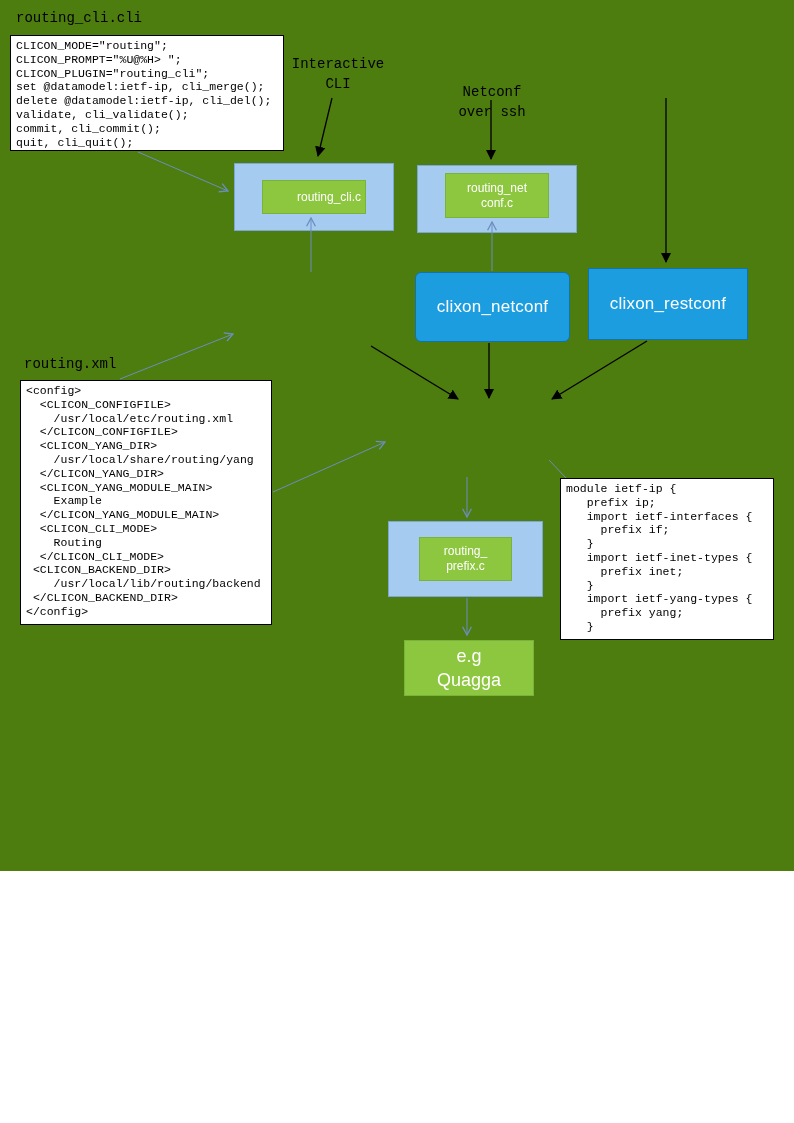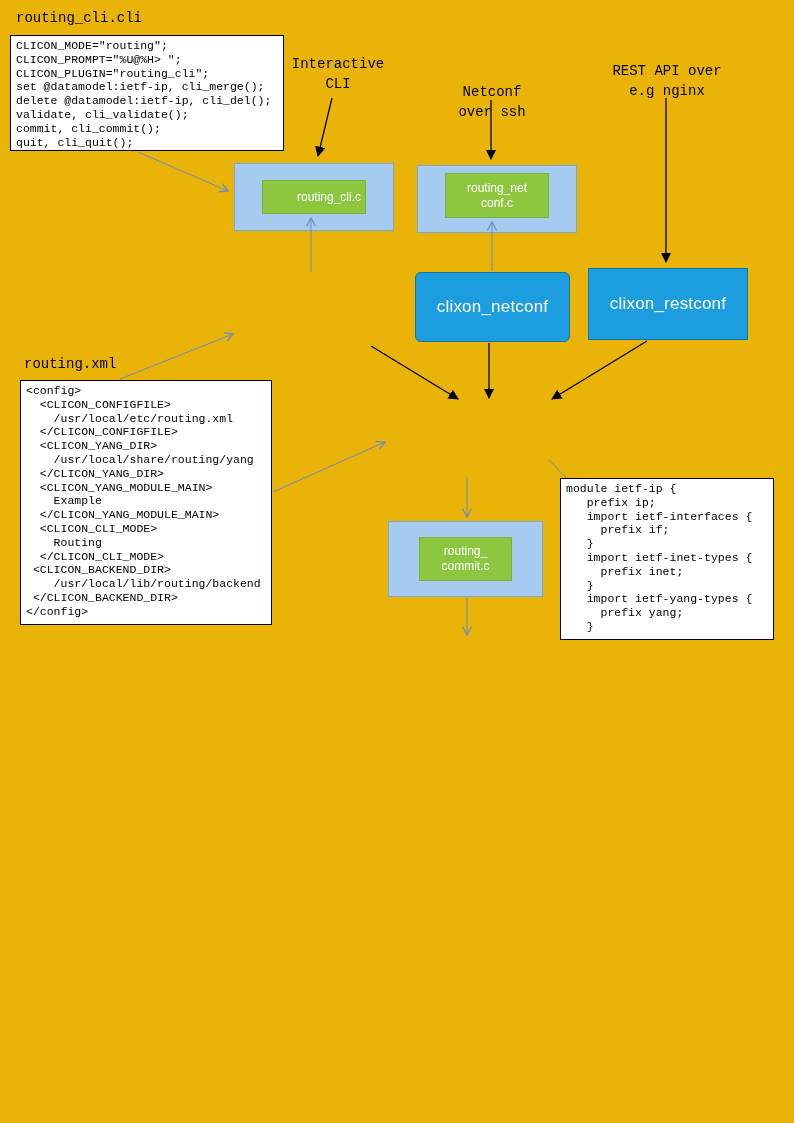--- a/index.html
+++ b/index.html
@@ -1,20 +1,20 @@
 <!DOCTYPE html>
 <html><head>
 <meta charset="utf-8">
 <style>
   html, body { margin: 0; padding: 0; background: #ffffff; }
   #canvas {
     position: relative;
     width: 794px;
-    height: 1123px;
-    background: #eab308;
+    height: 871px;
+    background: #4d7c0f;
     overflow: hidden;
     font-family: "Liberation Sans", sans-serif;
   }
   .abs { position: absolute; }
 
   
   .mono-title {
     font-family: "Liberation Mono", monospace;
     font-size: 14px;
     color: #000;
@@ -137,22 +137,20 @@
 set @datamodel:ietf-ip, cli_merge();
 delete @datamodel:ietf-ip, cli_del();
 validate, cli_validate();
 commit, cli_commit();
 quit, cli_quit();</pre>
 
   <div class="abs mono-label boxlayer" style="left:278px; top:54px; width:120px;">Interactive
 CLI</div>
   <div class="abs mono-label boxlayer" style="left:438px; top:62px; width:108px;margin-top:20px;">Netconf
 over ssh</div>
-  <div class="abs mono-label boxlayer" style="left:597px; top:61px; width:140px;">REST API over
-e.g nginx</div>
 
   <div class="abs node-lightblue boxlayer" style="left:234px; top:163px; width:160px; height:68px;">
     <div class="node-green" style="width:104px; height:34px;padding-left:30px;">routing_cli.c</div>
   </div>
 
   <div class="abs node-lightblue boxlayer" style="left:417px; top:165px; width:160px; height:68px; align-items:flex-start; padding-top:7px;">
     <div class="node-green" style="width:104px; height:45px;">routing_net
 conf.c</div>
   </div>
 
@@ -185,17 +183,19 @@
    }
    import ietf-inet-types {
      prefix inet;
    }
    import ietf-yang-types {
      prefix yang;
    }</pre>
 
   <div class="abs node-lightblue boxlayer" style="left:388px; top:521px; width:155px; height:76px;">
     <div class="node-green" style="width:93px; height:44px;">routing_
-commit.c</div>
+prefix.c</div>
   </div>
 
+  <div class="abs node-green-big boxlayer" style="left:404px; top:640px; width:130px; height:56px;">e.g
+Quagga</div>
 
 </div>
 
 </body></html>

